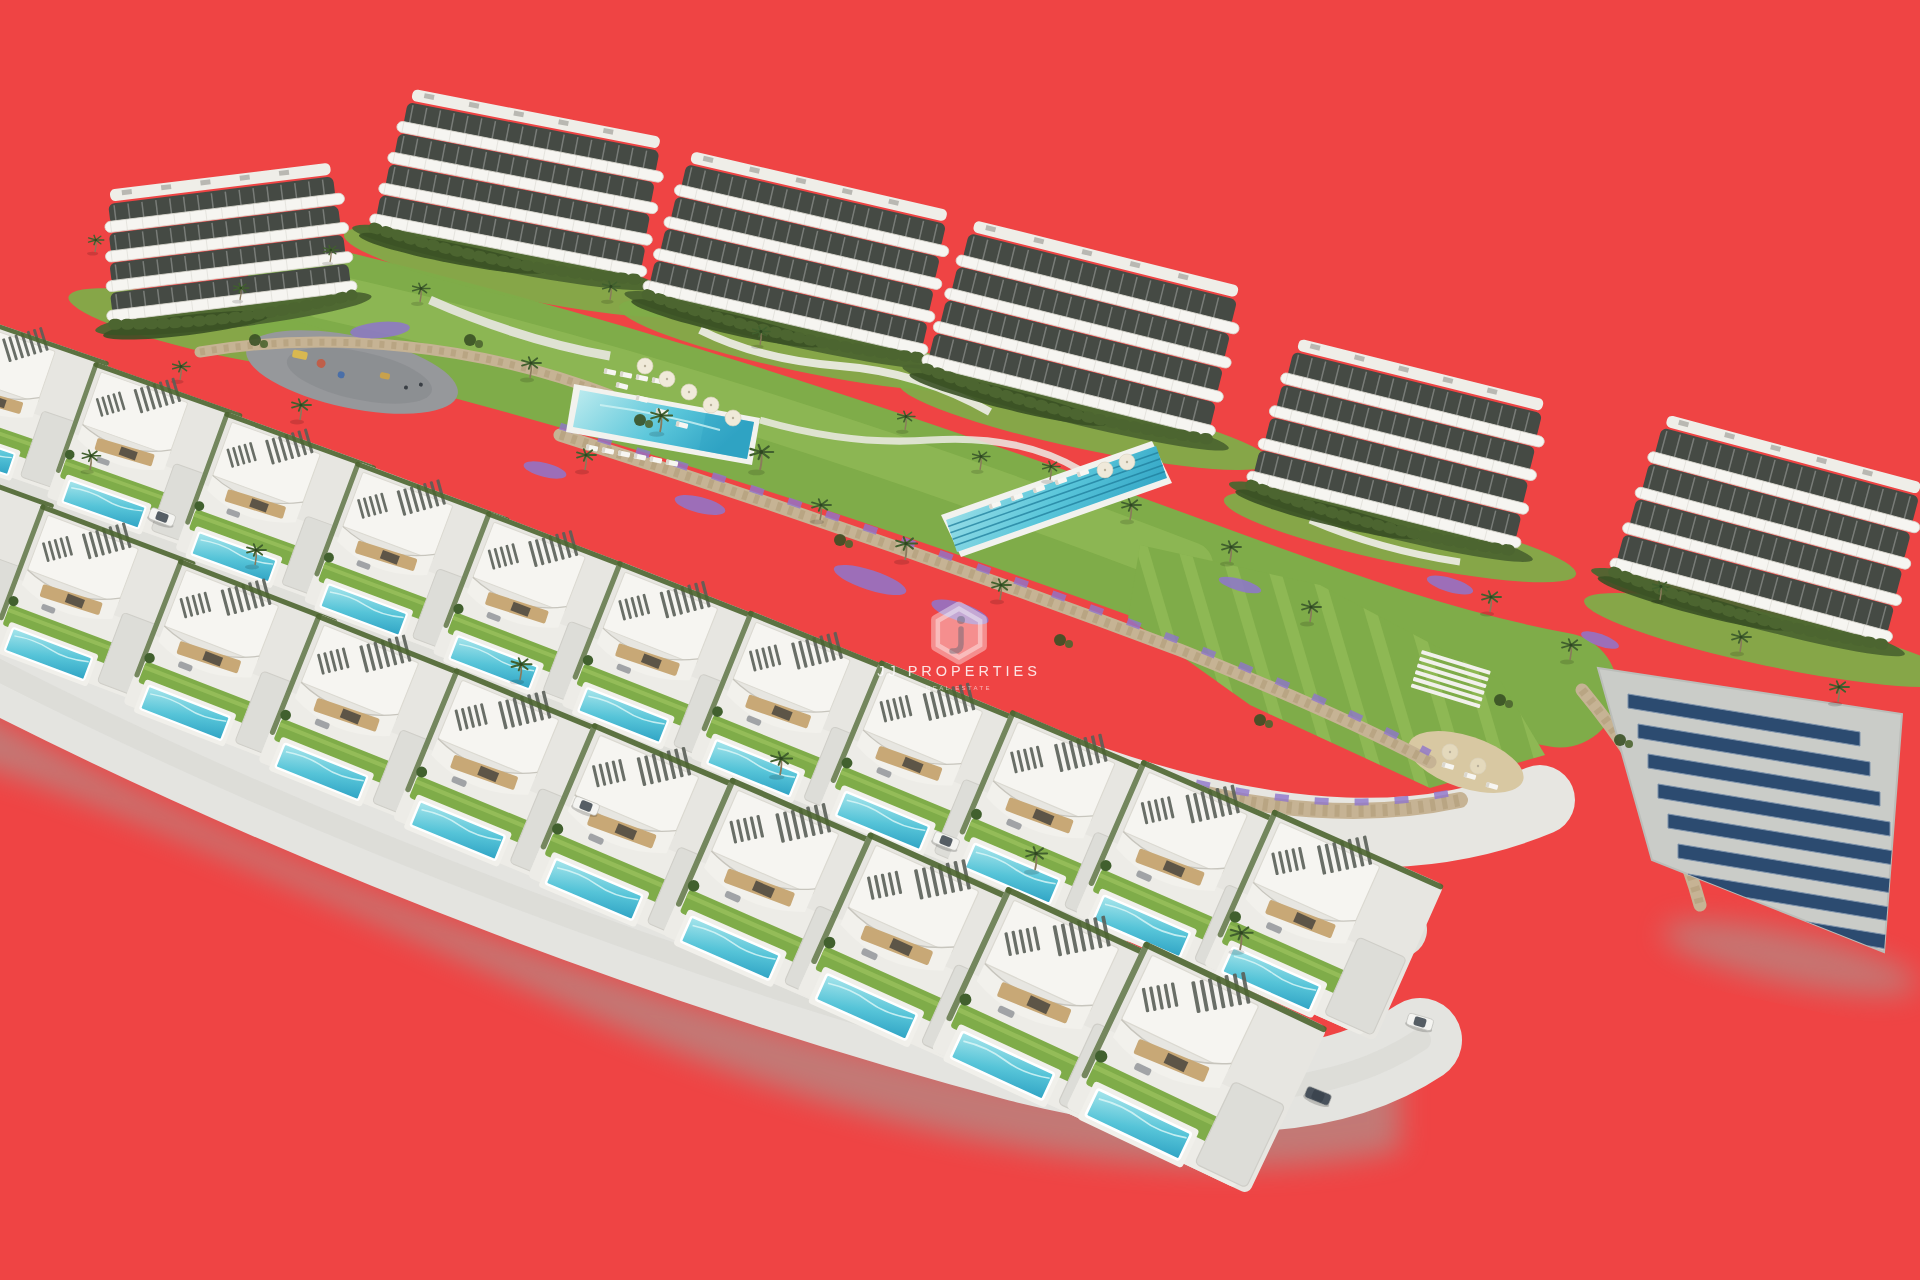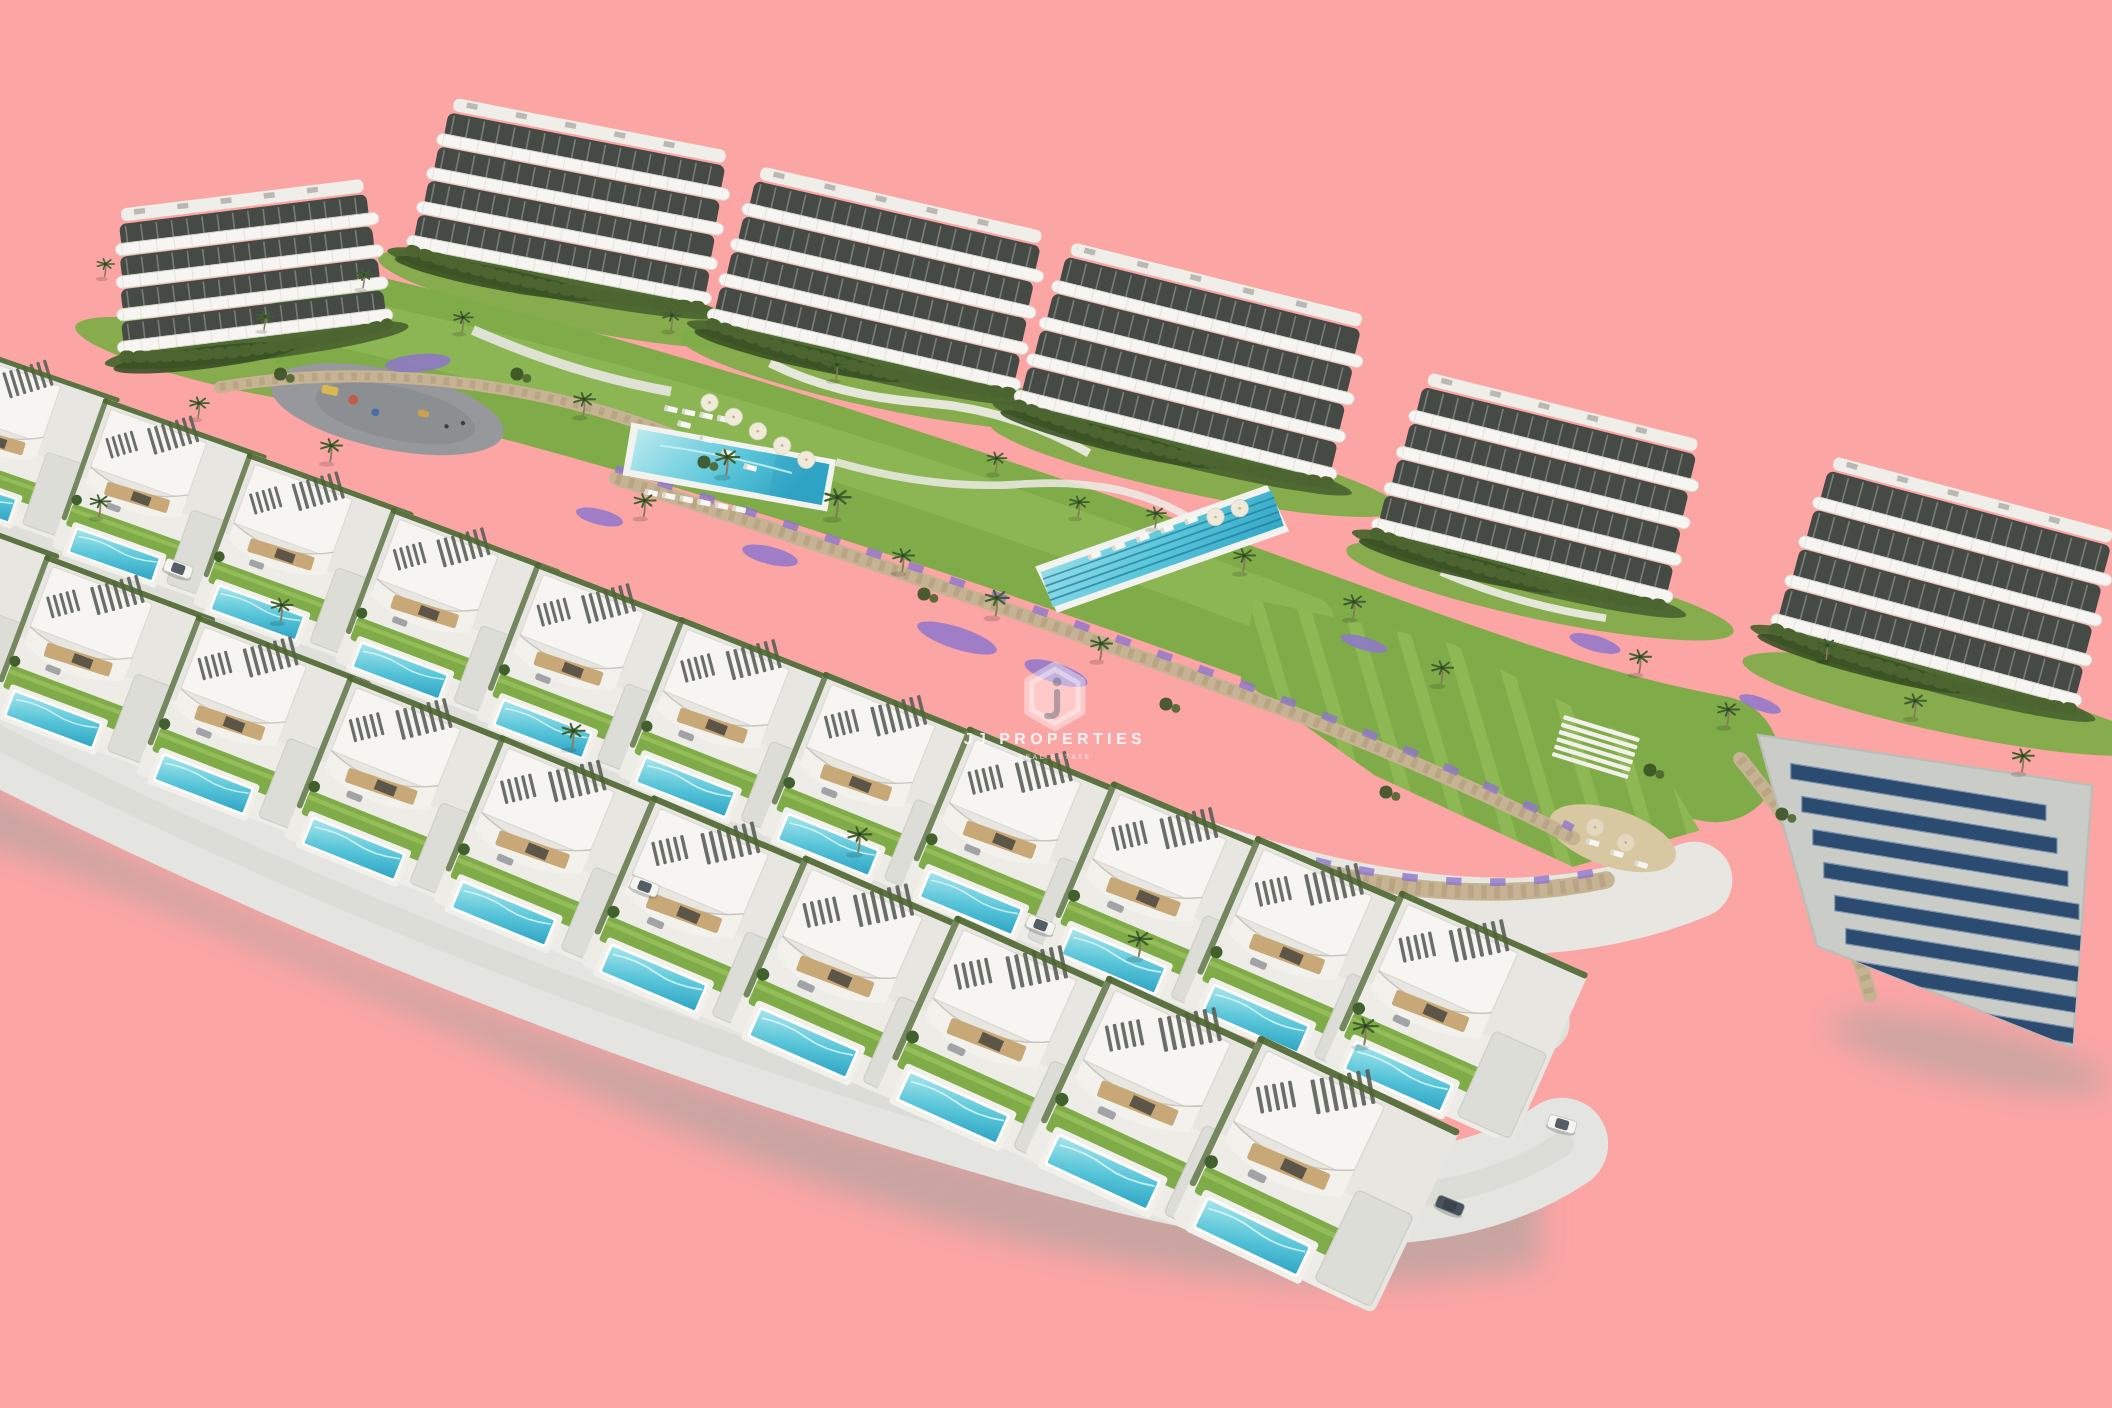--- a/index.html
+++ b/index.html
@@ -1,17 +1,17 @@
 <!DOCTYPE html>
 <html><head>
 <meta charset="utf-8">
 <style>
   html,body{margin:0;padding:0;background:#FFFFFF;}
-  .stage{position:relative;width:1920px;height:1280px;background:#fca5a5;overflow:hidden;
-         font-family:"Liberation Sans",sans-serif;font-weight:bold;}
+  .stage{position:relative;width:1920px;height:1280px;background:#ef4444;overflow:hidden;
+         font-family:"Liberation Sans",sans-serif;}
   svg{position:absolute;left:0;top:0;display:block;}
   text{font-family:"Liberation Sans",sans-serif;}
 </style>
 </head>
 <body>
 
 <figure class="stage" style="margin:0" aria-label="Aerial 3D architectural render of a hillside residential development: a back row of curved white apartment buildings, communal gardens with two shared swimming pools, and two front rows of modern villas each with a private turquoise pool, on a white background">
   <svg id="scene" width="1920" height="1280" viewBox="0 0 1920 1280">
     <defs>
       <linearGradient id="poolGrad" x1="0" y1="0" x2="1" y2="1">

